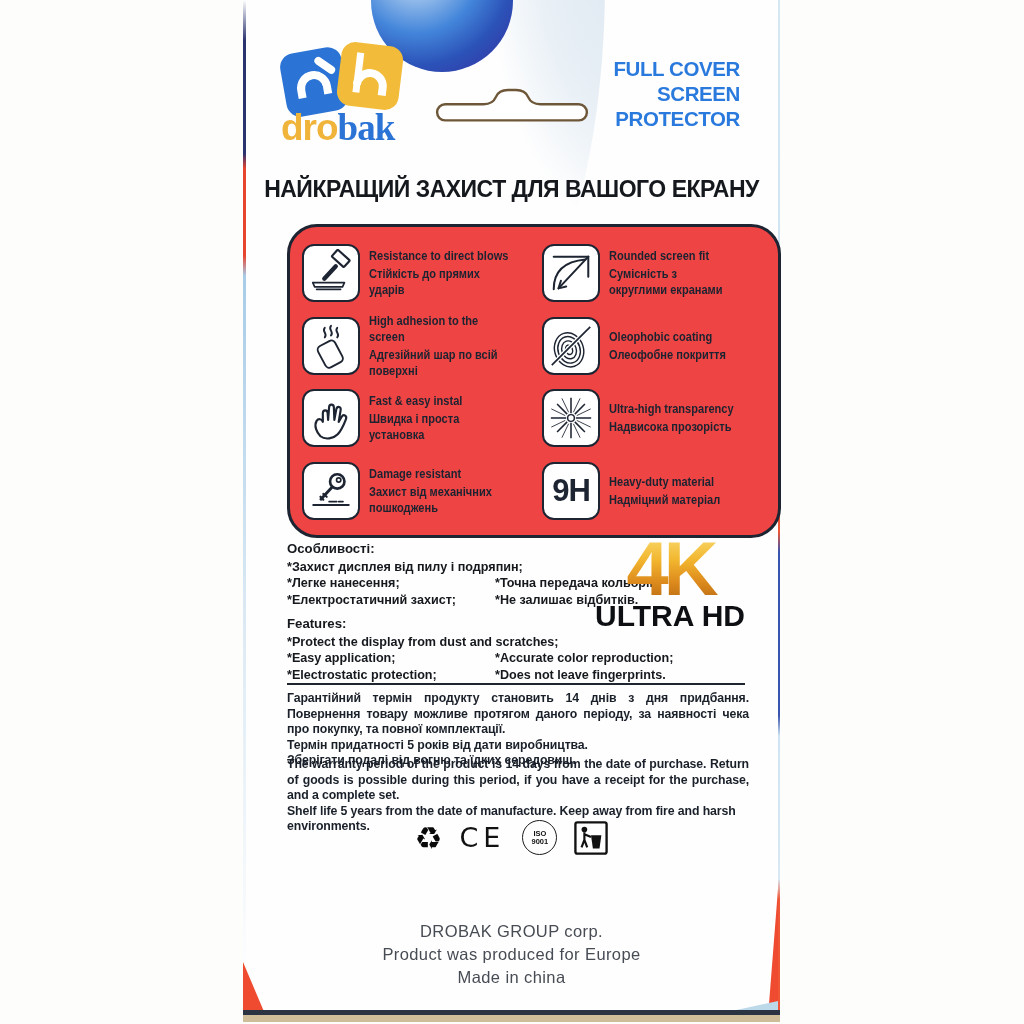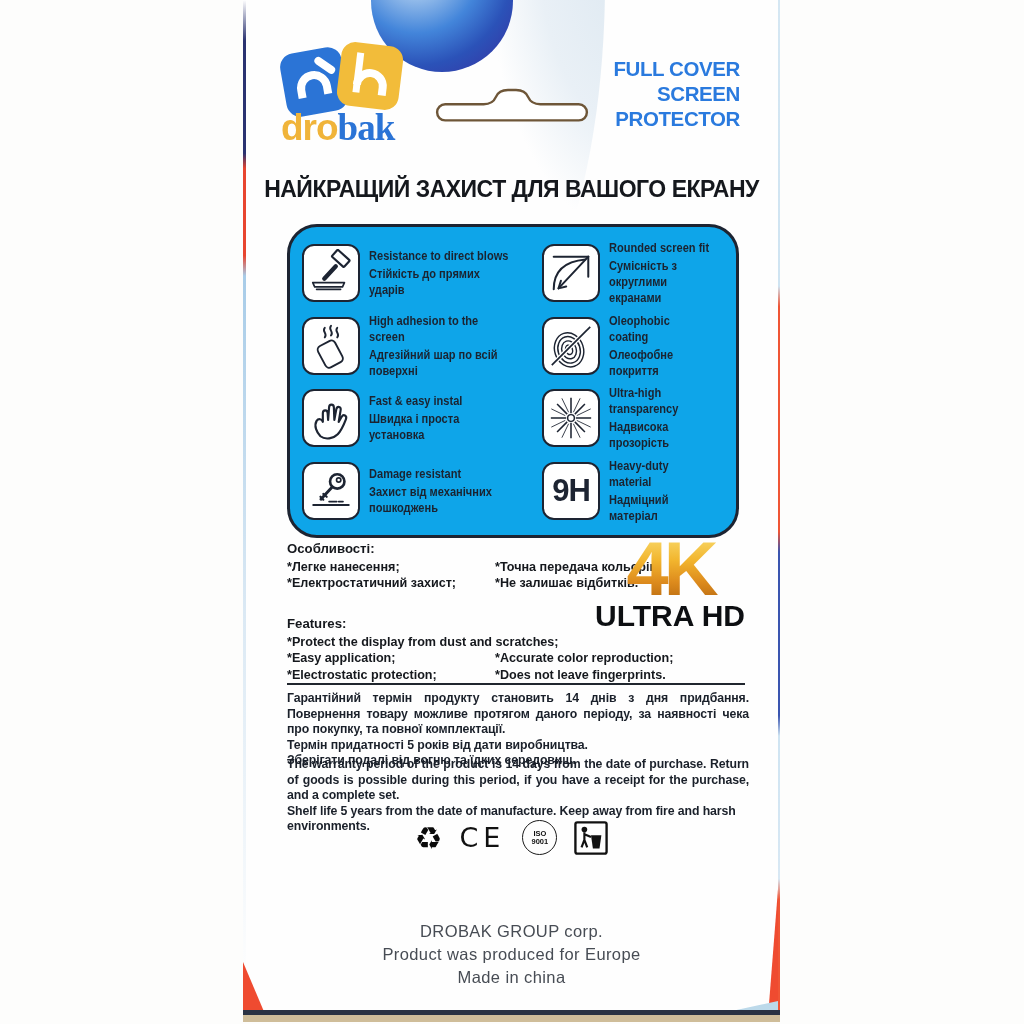--- a/index.html
+++ b/index.html
@@ -35,22 +35,22 @@
   .lsq-blue{left:0;top:6px;background:#2b74d6;transform:rotate(-10deg);}
   .lsq-yellow{left:56px;top:0;background:#f2bc3a;transform:rotate(7deg);}
   .wordmark{position:absolute;left:38px;top:106px;z-index:3;font-size:37px;font-weight:700;letter-spacing:-1px;}
   .wm-l{color:#f0b43a;} .wm-r{color:#2b74d6;font-family:Liberation Serif, serif;}
   .tagline{position:absolute;right:40px;top:56px;text-align:right;color:#2a7ade;font-weight:800;
     font-size:20.5px;line-height:25px;letter-spacing:-0.4px;z-index:3;}
   .headline{position:absolute;left:0;right:0;top:176px;text-align:center;font-size:23px;font-weight:800;
     color:#15181d;letter-spacing:-0.5px;z-index:3;}
 
   
-  .fbox{position:absolute;left:44px;top:224px;width:452px;height:314px;border:3px solid #1d2432;
-    border-radius:30px;background:#0ea5e9;display:grid;grid-template-columns:240px 1fr;
+  .fbox{position:absolute;left:44px;top:224px;width:494px;height:314px;border:3px solid #1d2432;
+    border-radius:30px;background:#ef4444;display:grid;grid-template-columns:240px 1fr;
     grid-template-rows:repeat(4,1fr);grid-auto-flow:column;padding:10px 6px 8px 12px;z-index:2;}
   .fitem{display:flex;align-items:center;gap:9px;min-width:0;}
   .ficon{flex:none;width:58px;height:58px;border:2.5px solid #1d2432;border-radius:12px;background:#fff;
     display:flex;align-items:center;justify-content:center;}
   .ficon svg{width:48px;height:48px;}
   .ftext{font-size:13px;font-weight:700;line-height:16px;color:#1b2330;
     transform:scaleX(.85);transform-origin:0 50%;white-space:normal;}
   .col-l .ftext{width:188px;} .col-r .ftext{width:152px;}
   .ft{margin-bottom:2px;}
   .badge9h{font-size:31px;font-weight:700;color:#1d2432;letter-spacing:-1px;}
@@ -267,20 +267,21 @@
         </div>
         <div class="ftext">
             <div class="ft">Heavy-duty material</div>
             <div class="fs">Надміцний матеріал</div>
           </div>
       </div>
     </div>
 
     <div class="bullets ua">
       <div class="bh">Особливості:</div>
+      <div>*Захист дисплея від пилу і подряпин;</div>
       <div class="brow">
         <span>*Легке нанесення;</span>
         <span>*Точна передача кольорів;</span>
       </div>
       <div class="brow">
         <span>*Електростатичний захист;</span>
         <span>*Не залишає відбитків.</span>
       </div>
     </div>
 

